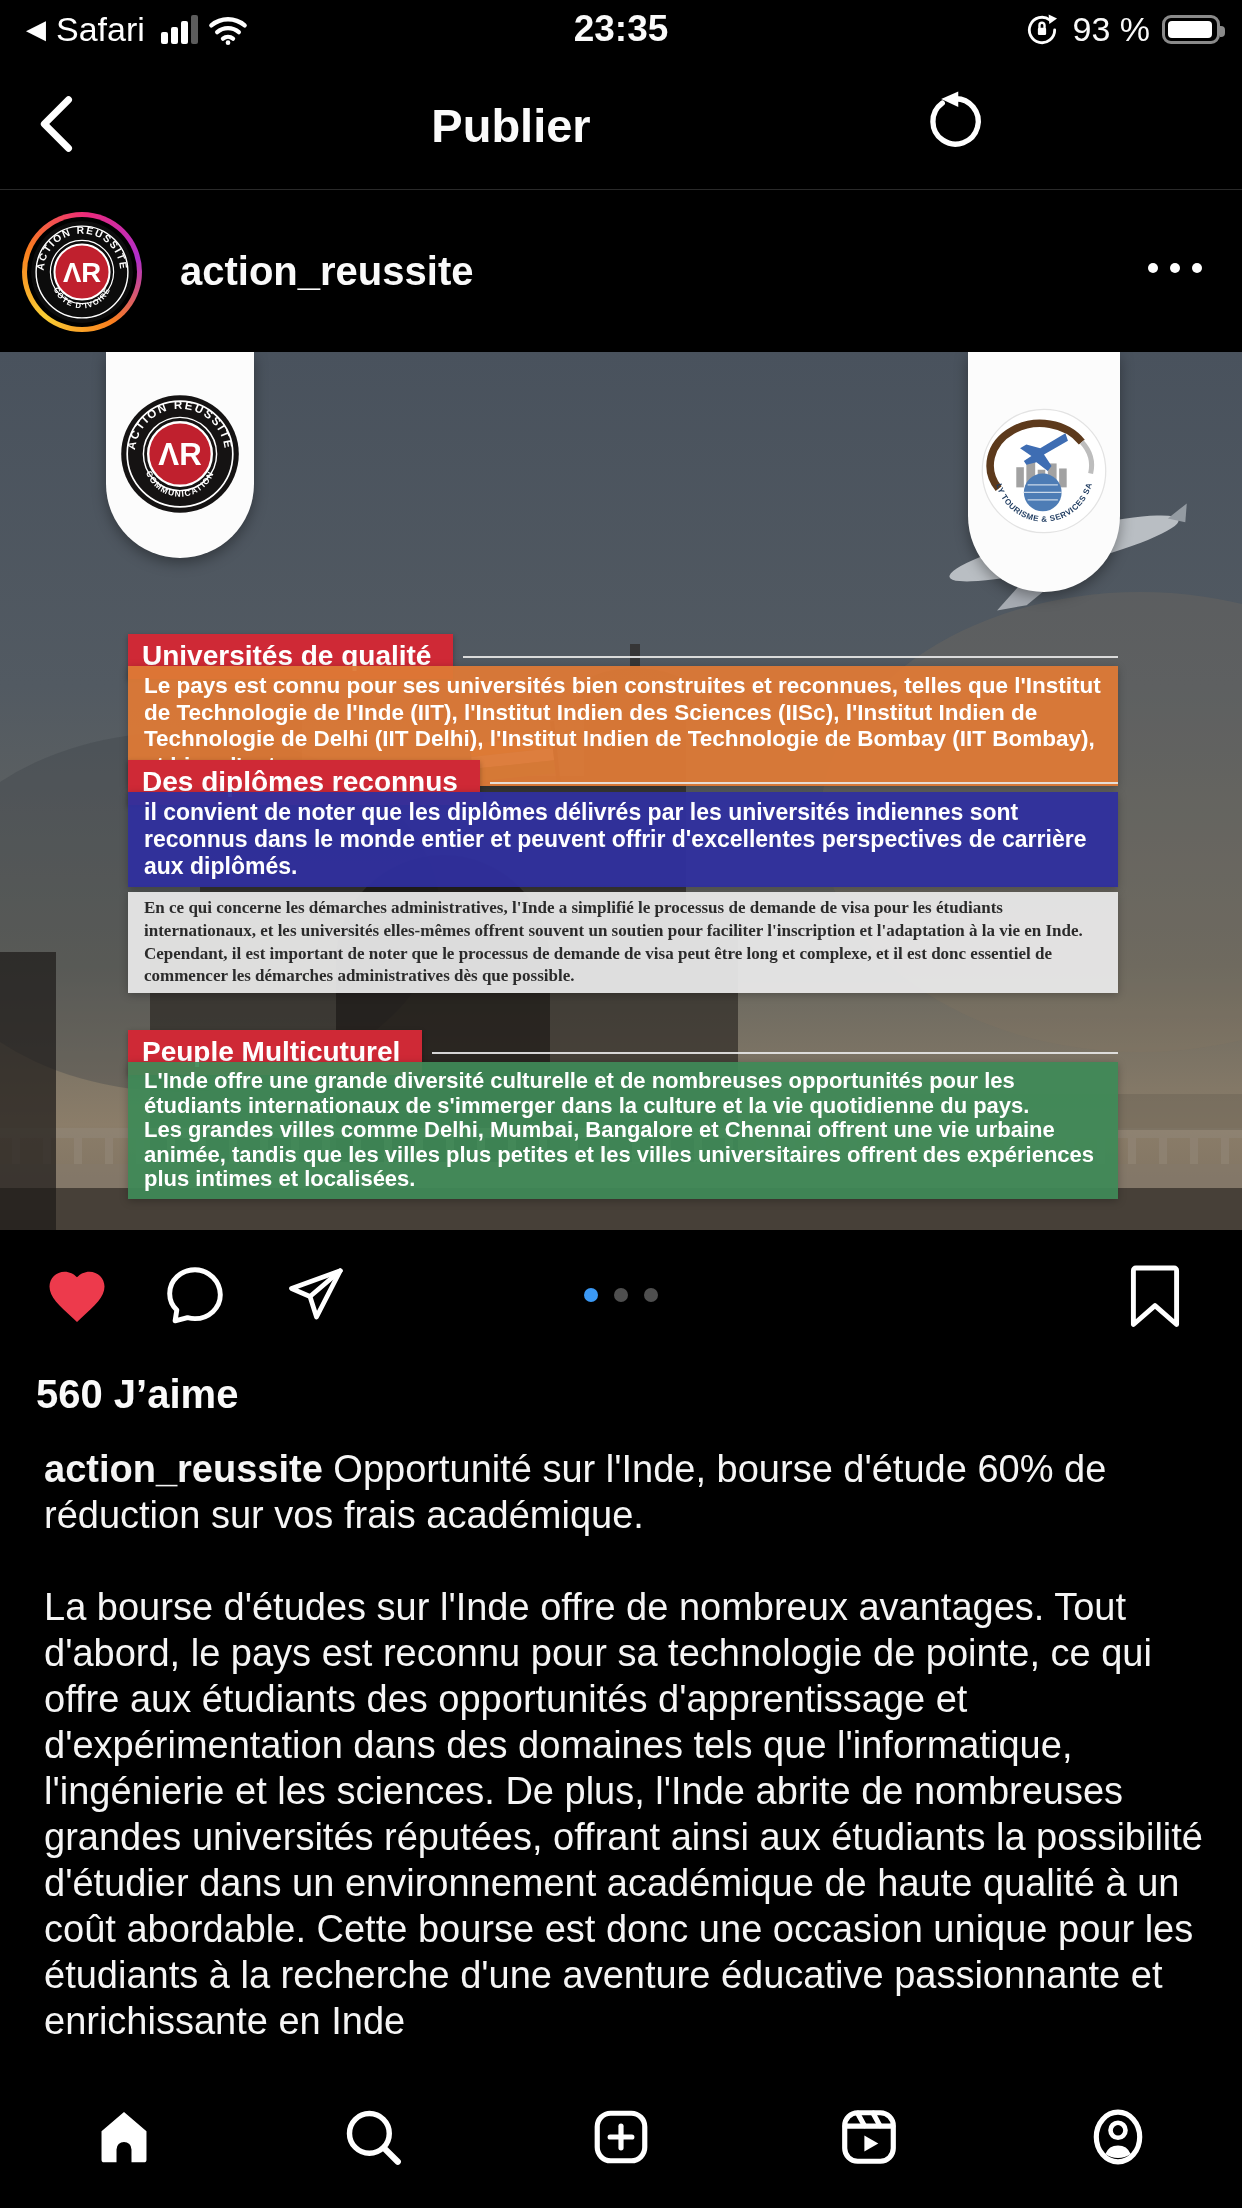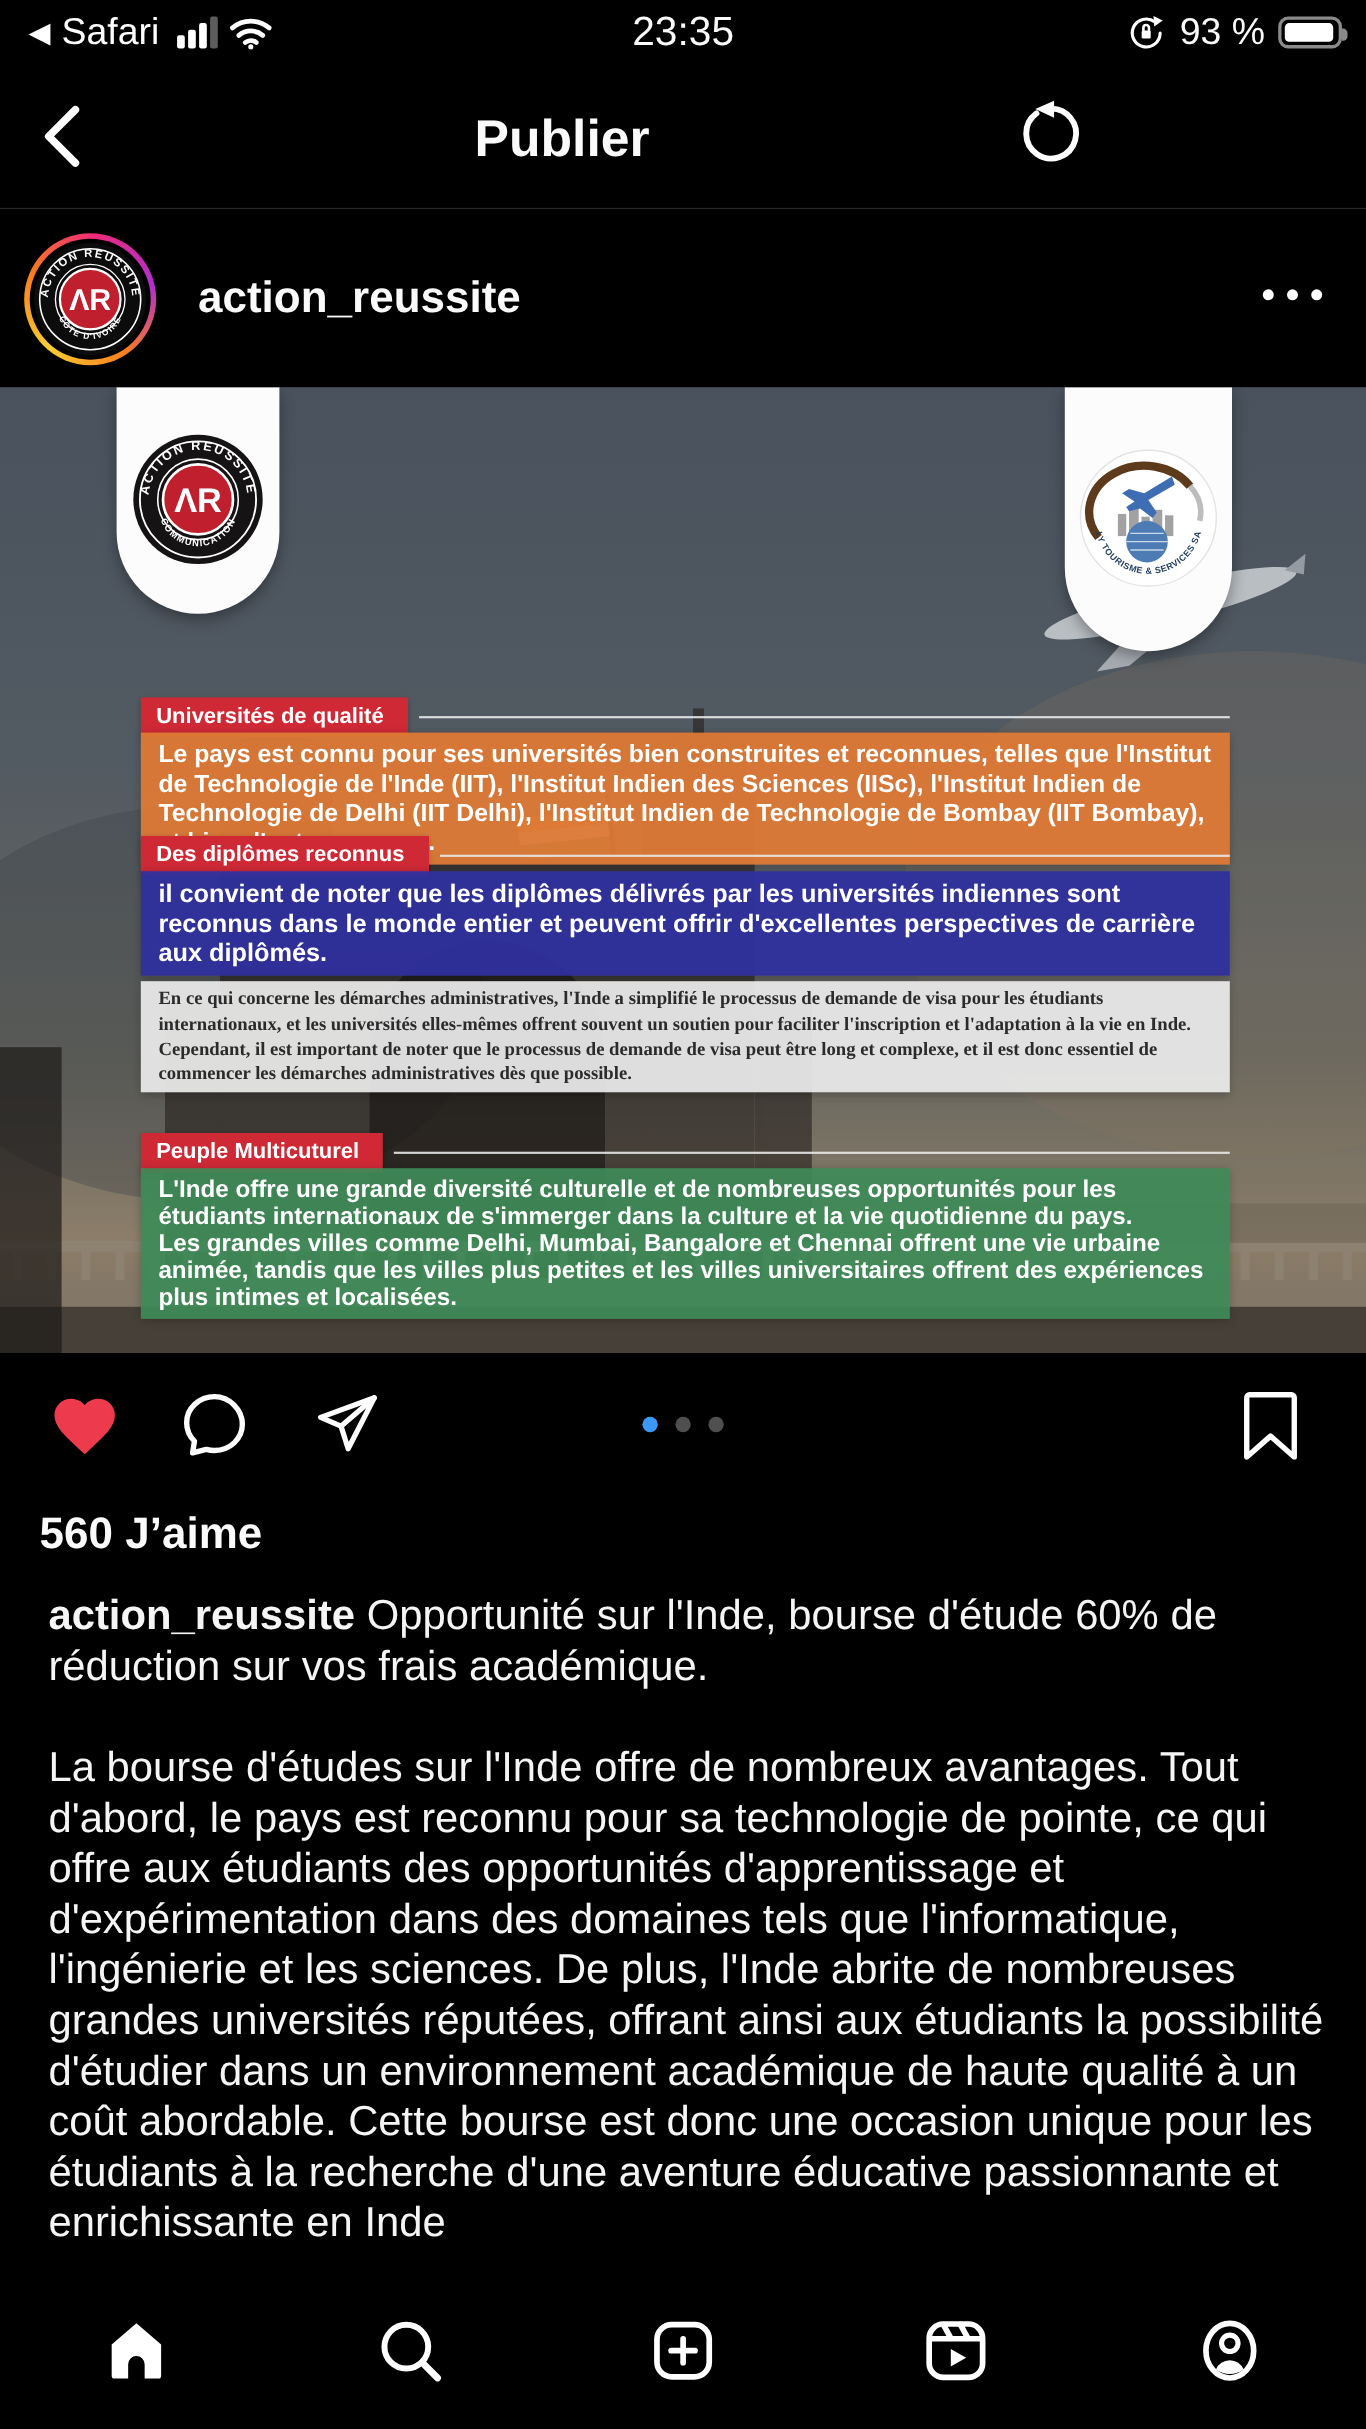--- a/index.html
+++ b/index.html
@@ -9,21 +9,21 @@
   .abs { position:absolute; }
 
   
   .status-bar { top:0; left:0; width:1242px; height:60px; display:flex; align-items:center; }
   .sb-left { position:absolute; left:26px; top:10px; display:flex; align-items:center; gap:10px; }
   .sb-back-tri { font-size:26px; color:#fff; }
   .sb-app { font-size:34px; color:#fff; }
   .bars { display:flex; align-items:flex-end; gap:3px; height:28px; margin-left:6px; }
   .bars i { display:block; width:7px; background:#fff; border-radius:2px; }
   .bars i.dim { background:#5c5c5c; }
-  .sb-time { position:absolute; left:0; right:0; text-align:center; top:8px; font-size:37px; font-weight:400; }
+  .sb-time { position:absolute; left:0; right:0; text-align:center; top:8px; font-size:37px; font-weight:700; }
   .sb-right { position:absolute; right:22px; top:10px; display:flex; align-items:center; gap:12px; }
   .sb-batt-pct { font-size:34px; }
   .battery { position:relative; width:58px; height:29px; border:3px solid #8a8a8a; border-radius:9px; }
   .battery .fill { position:absolute; left:3px; top:3px; bottom:3px; width:44px; background:#fff; border-radius:4px; }
   .battery .cap { position:absolute; right:-8px; top:8px; width:5px; height:11px; background:#8a8a8a; border-radius:0 4px 4px 0; }
 
   
   .nav-header { top:60px; left:0; width:1022px; height:130px; }
   .nav-title { position:absolute; left:0; right:0; top:38px; text-align:center; font-size:47px; font-weight:700; }
   .nav-back { position:absolute; left:34px; top:34px; }
@@ -47,21 +47,21 @@
   .ribbon { position:absolute; top:0; background:#fcfcfc; border-radius:0 0 120px 120px;
             box-shadow:0 5px 14px rgba(0,0,0,.35); }
   .ribbon-left { left:106px; width:148px; height:206px; }
   .ribbon-right { left:968px; width:152px; height:240px; }
   .ribbon svg { position:absolute; left:50%; transform:translateX(-50%); }
   .img-title { position:absolute; left:0; right:0; top:74px; text-align:center; font-size:64px; font-weight:800;
                letter-spacing:10px; color:#f4f4f4; text-shadow:0 2px 6px rgba(0,0,0,.45); }
   .img-intro { position:absolute; left:128px; top:204px; width:1002px; font-size:25.5px; line-height:31px;
                color:#f2f2f2; text-align:justify; text-shadow:0 1px 3px rgba(0,0,0,.6); font-weight:600; }
   .sec-label-row { position:absolute; left:128px; width:990px; display:flex; align-items:center; }
-  .sec-label { display:inline-block; color:#fff; font-weight:700; font-size:20px; padding:6px 22px 7px 14px;
+  .sec-label { display:inline-block; color:#fff; font-weight:700; font-size:28px; padding:6px 22px 7px 14px;
                box-shadow:0 2px 5px rgba(0,0,0,.3); white-space:nowrap; }
   .sec-line { flex:1; height:2px; background:#e9e9e9; margin-left:10px; opacity:.9; }
   .sec-box { position:absolute; left:128px; width:990px; color:#fff; font-weight:600; white-space:pre-line;
              padding:7px 16px; box-shadow:0 2px 8px rgba(0,0,0,.25); }
   .box1 { top:314px; font-size:22.5px; line-height:26.5px; }
   .box2 { top:440px; font-size:23px;   line-height:27px; }
   .box3 { top:540px; font-size:17px; line-height:22.8px; padding-top:5px; padding-bottom:5px;font-family:Liberation Serif, serif; }
   .box4 { top:710px; font-size:22px;   line-height:24.5px; }
   .lab1 { top:282px; } .lab2 { top:408px; } .lab3 { top:508px; } .lab4 { top:678px; }
 

